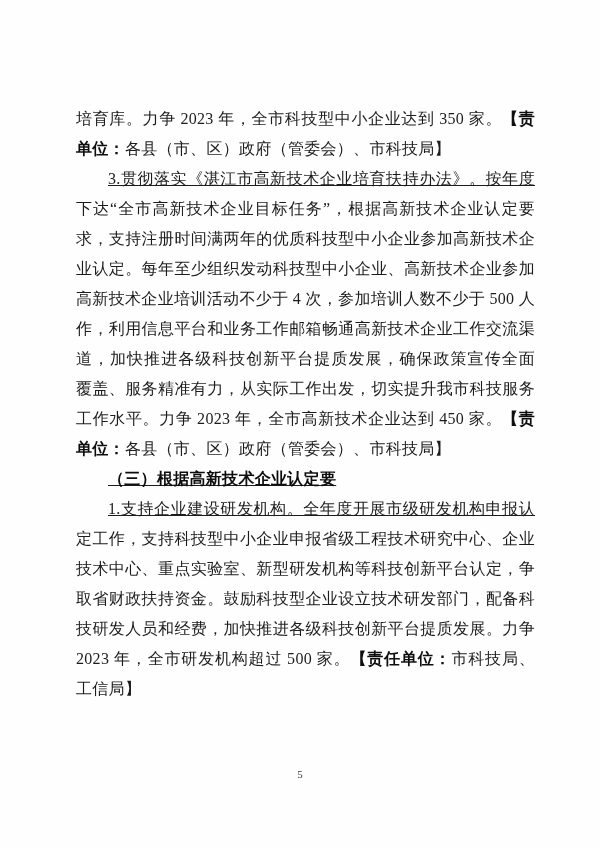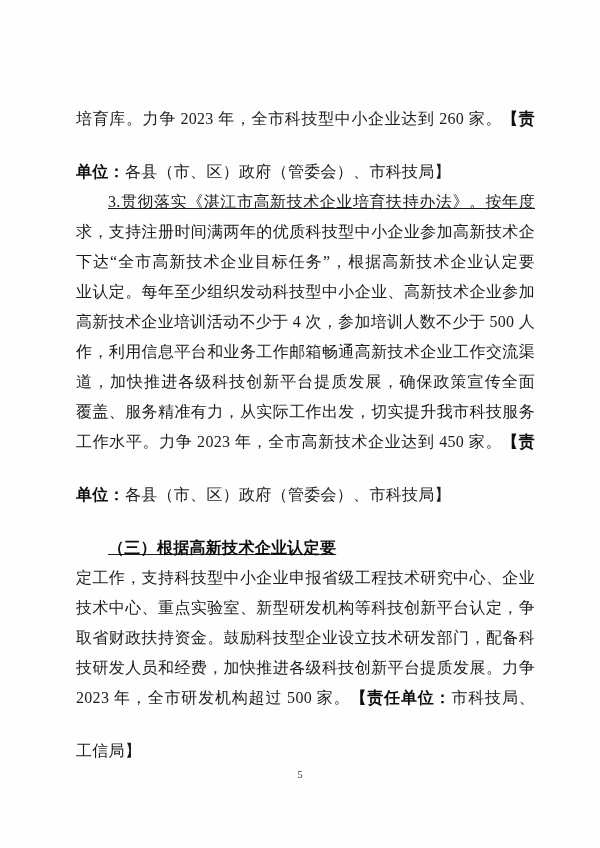--- a/index.html
+++ b/index.html
@@ -31,21 +31,20 @@
   }
   .line {
     text-align: justify;
     text-align-last: justify;
     height: 30px;
     overflow: hidden;
   }
   .line.last {
     text-align: right;
     text-align-last: left;
-    margin-top: 23px;
   }
   .line.indent {
     text-indent: 2em;
     text-decoration: underline;
   }
   .b {
     font-weight: bold;
     color: #0e0e0e;
   }
   .heading {
@@ -60,47 +59,48 @@
     font-size: 11px;
     color: #3c3c3c;
   }
 </style>
 </head>
 <body>
 
 <div class="page">
   <div class="text-block">
 
-    <div class="line"><span>培育库。力争 2023 年，全市科技型中小企业达到 260 家。</span><span class="b">【责任</span></div>
+    <div class="line"><span>培育库。力争 2023 年，全市科技型中小企业达到 350 家。</span><span class="b">【责任</span></div>
 
     <div class="line last"><span class="b">单位：</span><span>各县（市、区）政府（管委会）、市科技局】</span></div>
 
     <div class="line indent"><span>3.贯彻落实《湛江市高新技术企业培育扶持办法》。按年度</span></div>
 
+    <div class="line"><span>下达“全市高新技术企业目标任务”，根据高新技术企业认定要</span></div>
+
     <div class="line"><span>求，支持注册时间满两年的优质科技型中小企业参加高新技术企</span></div>
-
-    <div class="line"><span>下达“全市高新技术企业目标任务”，根据高新技术企业认定要</span></div>
 
     <div class="line"><span>业认定。每年至少组织发动科技型中小企业、高新技术企业参加</span></div>
 
     <div class="line"><span>高新技术企业培训活动不少于 4 次，参加培训人数不少于 500 人</span></div>
 
 
     <div class="line"><span>作，利用信息平台和业务工作邮箱畅通高新技术企业工作交流渠</span></div>
 
     <div class="line"><span>道，加快推进各级科技创新平台提质发展，确保政策宣传全面</span></div>
 
     <div class="line"><span>覆盖、服务精准有力，从实际工作出发，切实提升我市科技服务</span></div>
 
     <div class="line"><span>工作水平。力争 2023 年，全市高新技术企业达到 450 家。</span><span class="b">【责任</span></div>
 
     <div class="line last"><span class="b">单位：</span><span>各县（市、区）政府（管委会）、市科技局】</span></div>
 
     <div class="line last indent heading"><span class="b">（三）根据高新技术企业认定要</span></div>
 
+    <div class="line indent"><span>1.支持企业建设研发机构。全年度开展市级研发机构申报认</span></div>
 
     <div class="line"><span>定工作，支持科技型中小企业申报省级工程技术研究中心、企业</span></div>
 
     <div class="line"><span>技术中心、重点实验室、新型研发机构等科技创新平台认定，争</span></div>
 
     <div class="line"><span>取省财政扶持资金。鼓励科技型企业设立技术研发部门，配备科</span></div>
 
     <div class="line"><span>技研发人员和经费，加快推进各级科技创新平台提质发展。力争</span></div>
 
     <div class="line"><span>2023 年，全市研发机构超过 500 家。</span><span class="b">【责任单位：</span><span>市科技局、市</span></div>

